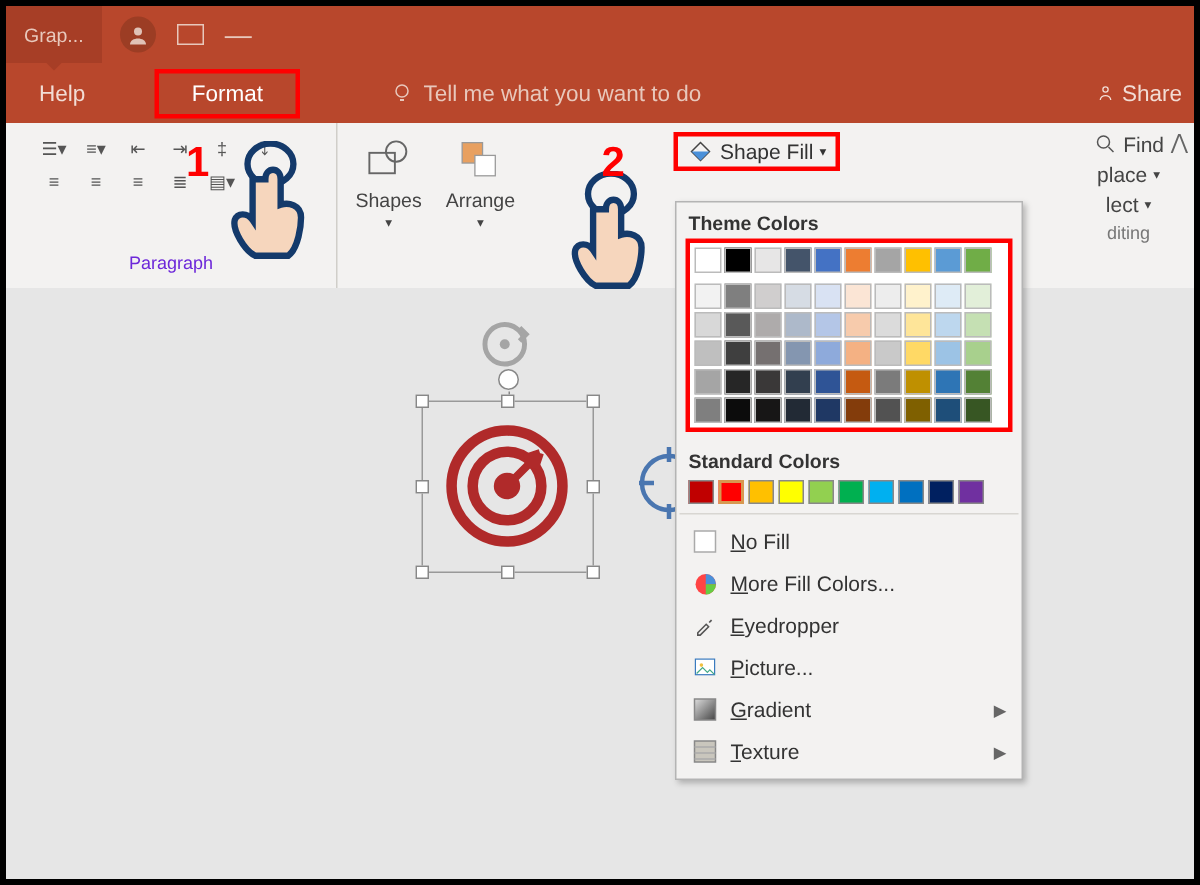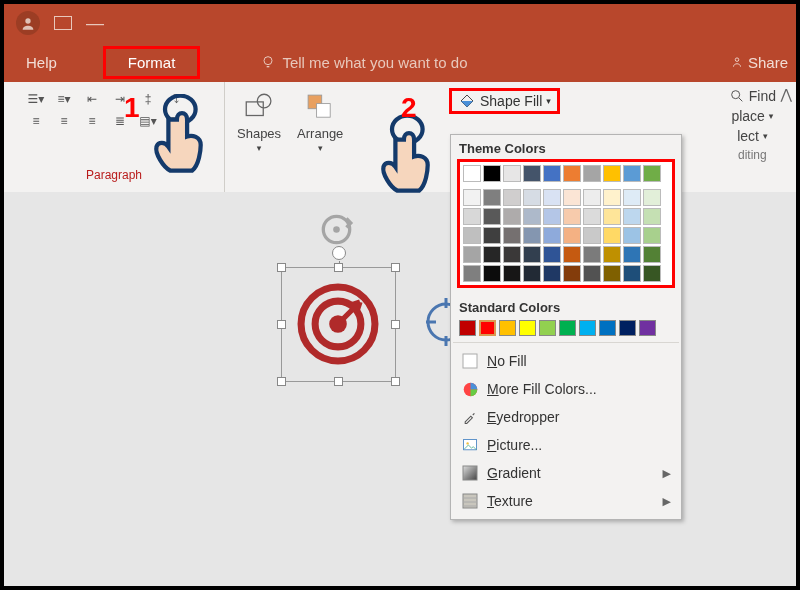--- a/index.html
+++ b/index.html
@@ -22,21 +22,21 @@
   .tell-me { display: flex; align-items: center; gap: 6px; margin-left: 14px; color: #e8c8bc; }
   .bulb { width: 16px; height: 16px; }
   .share { margin-left: auto; color: #f2ddd5; display: flex; align-items: center; gap: 4px; font-size: 15px; }
   .share-icon { width: 14px; height: 14px; }
 
   
   .ribbon { height: 110px; background: #f3f2f1; display: flex; position: relative; color: #333; }
   .ribbon-group { padding: 6px 8px; display: flex; flex-direction: column; align-items: center; }
   .ribbon-icons-row { display: flex; gap: 4px; flex-wrap: wrap; width: 180px; align-items: center; }
   .mini-btn { width: 24px; height: 22px; display: flex; align-items: center; justify-content: center; font-size: 12px; color: #555; background: #f3f2f1; }
-  .group-label { font-size: 12px; color: #b91c1c; margin-top: auto; margin-bottom: 4px; }
+  .group-label { font-size: 12px; color: #6d28d9; margin-top: auto; margin-bottom: 4px; }
   .vdiv { width: 1px; background: #d0cec9; height: 100%; }
   .big-btn { display: flex; flex-direction: column; align-items: center; padding: 4px 8px; font-size: 13px; color: #444; gap: 2px; }
   .big-icon { width: 34px; height: 34px; }
   .chevron-ribbon { position:absolute; right:4px; top:4px; font-size:14px; color:#666; }
   
   
   .shape-fill-btn { position: absolute; left: 445px; top: 6px; height: 26px; border: 3px solid #ff0000; background: #f3f2f1; display: flex; align-items: center; padding: 0 6px; font-size: 14px; color: #333; gap: 4px; }
   .paint-bucket { width: 18px; height: 18px; }
   
   
@@ -74,20 +74,23 @@
   .target-icon { position:absolute; left:290px; top:88px; width:88px; height:88px; }
   .other-icon { position:absolute; color:#a5a5a5; }
   
 </style>
 </head>
 <body>
 
 <div class="frame">
 
   <div class="titlebar">
+    <div class="doc-tab">
+      <span>Grap...</span>
+    </div>
     <div class="title-right">
       <div class="user-circle">
         <svg viewBox="0 0 24 24" width="16" height="16">
             <circle cx="12" cy="9" r="4" fill="#e0c2b6"></circle>
             <path d="M4 22c0-4 4-6 8-6s8 2 8 6" fill="#e0c2b6"></path>
           </svg>
       </div>
       <div class="win-icon"></div>
       <span style="color:#e8c8bc;font-size:18px;">—</span>
     </div>

